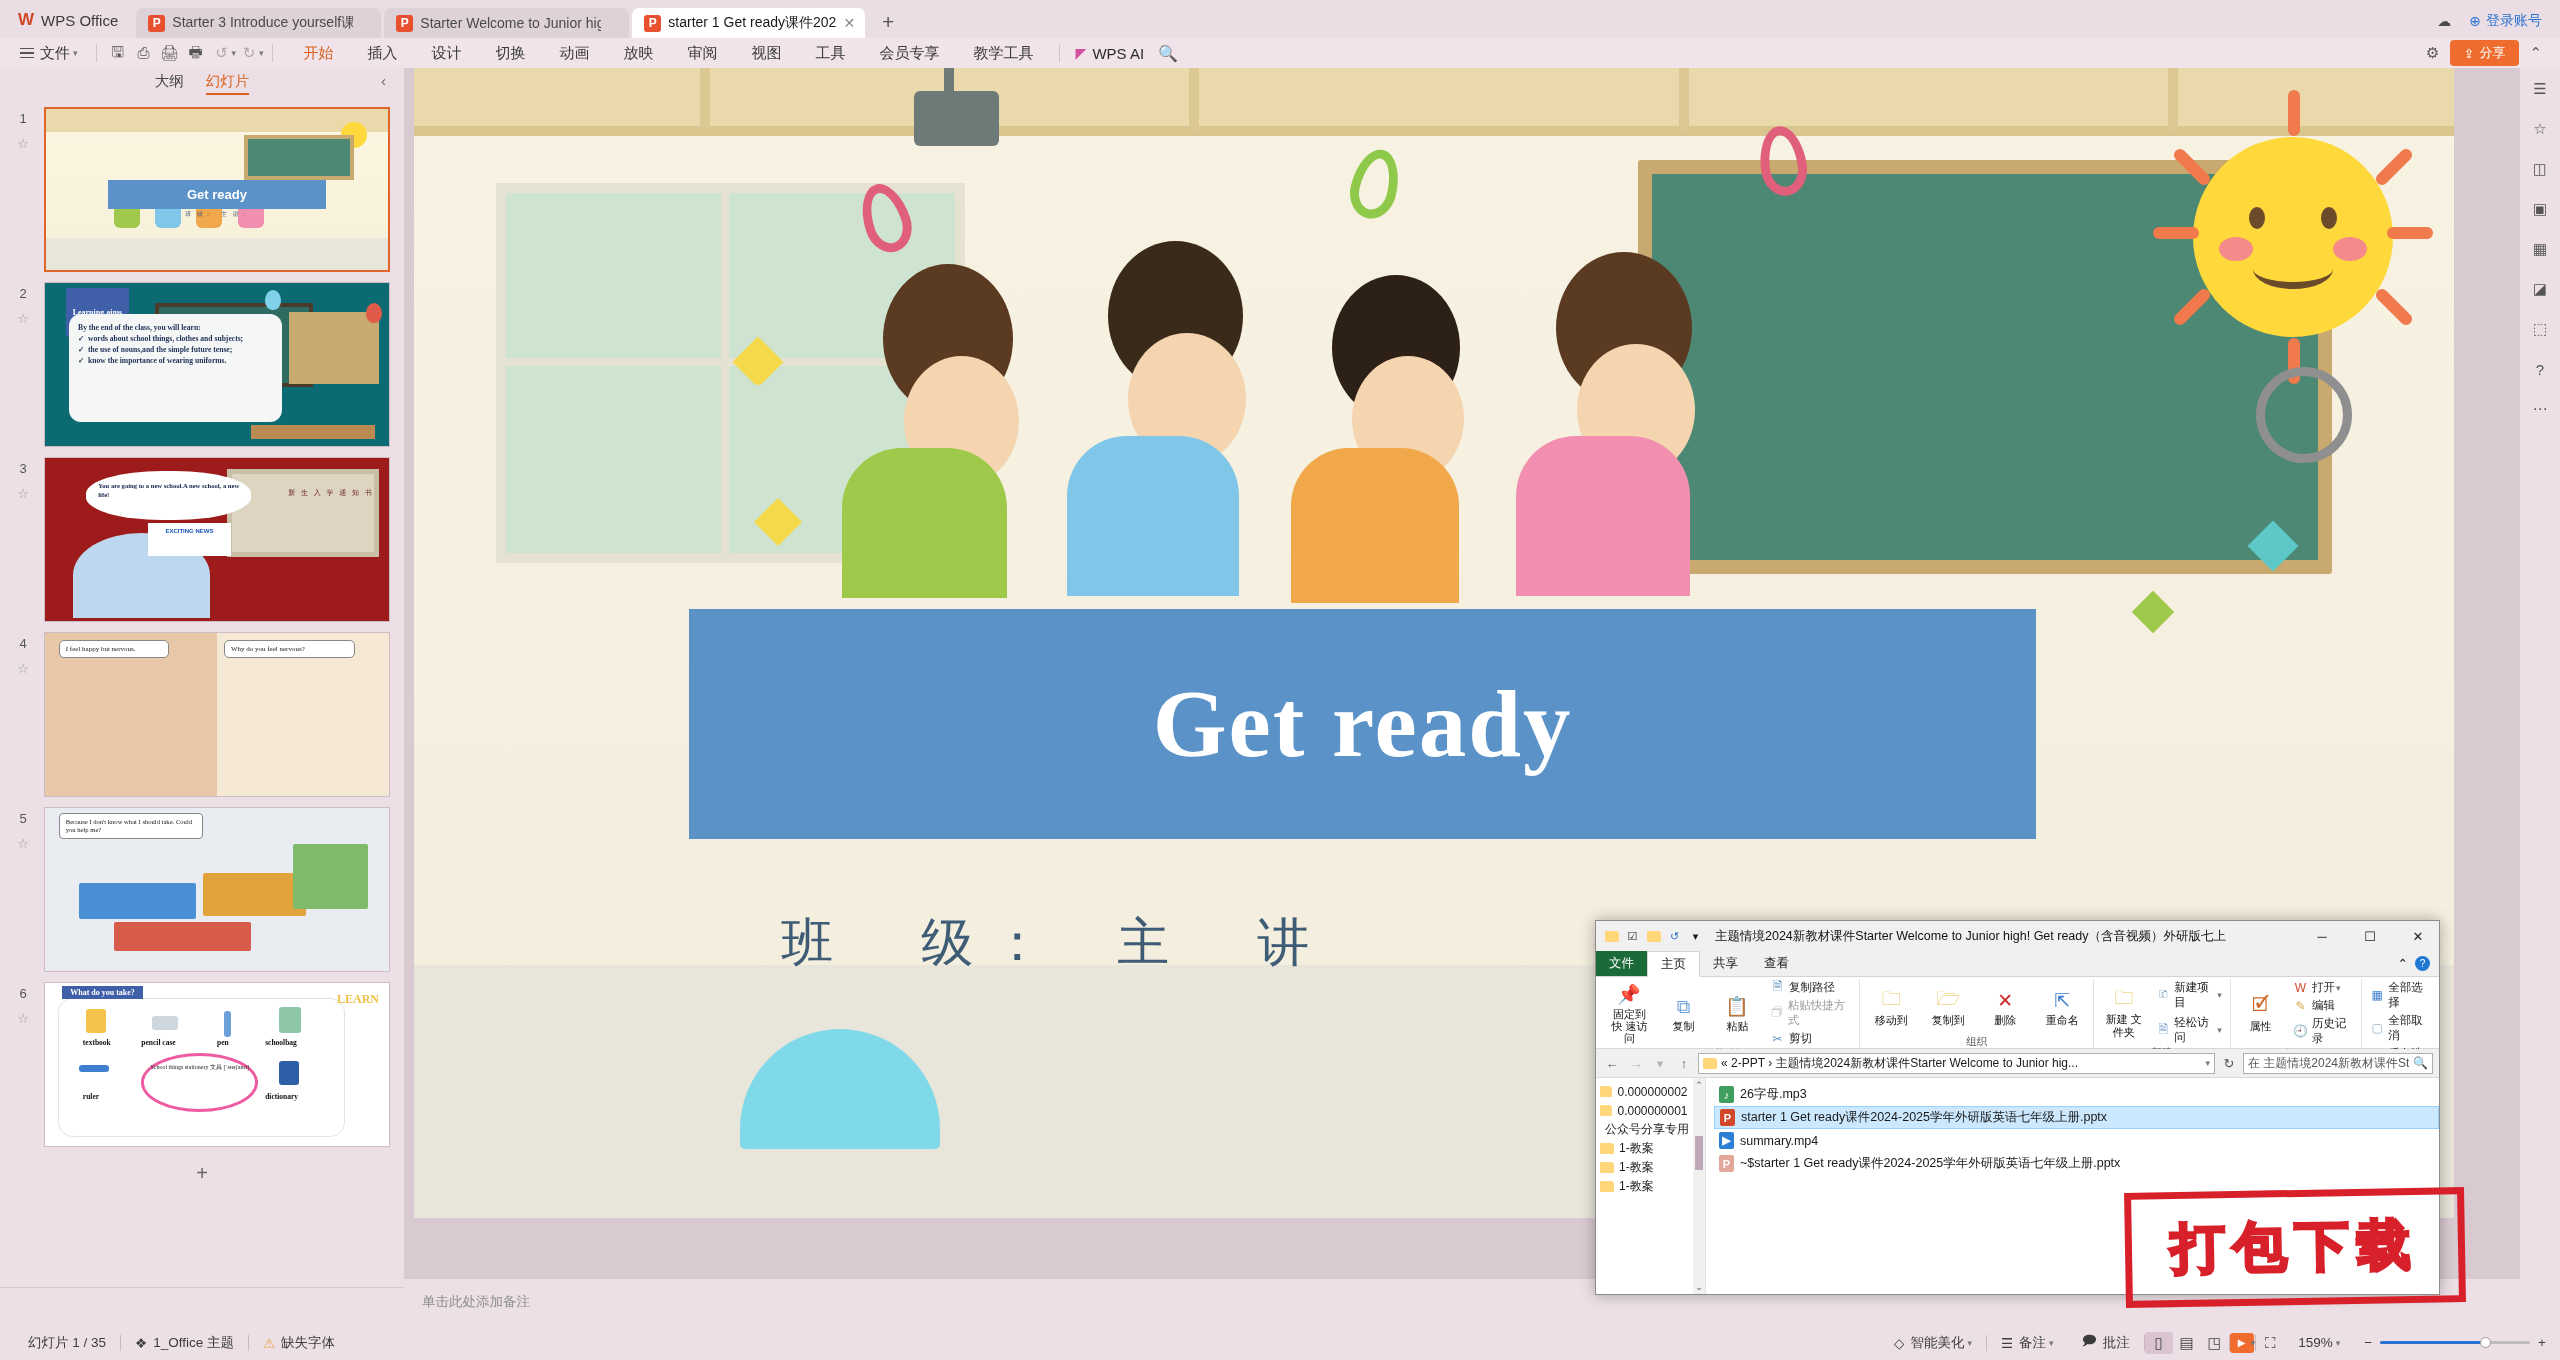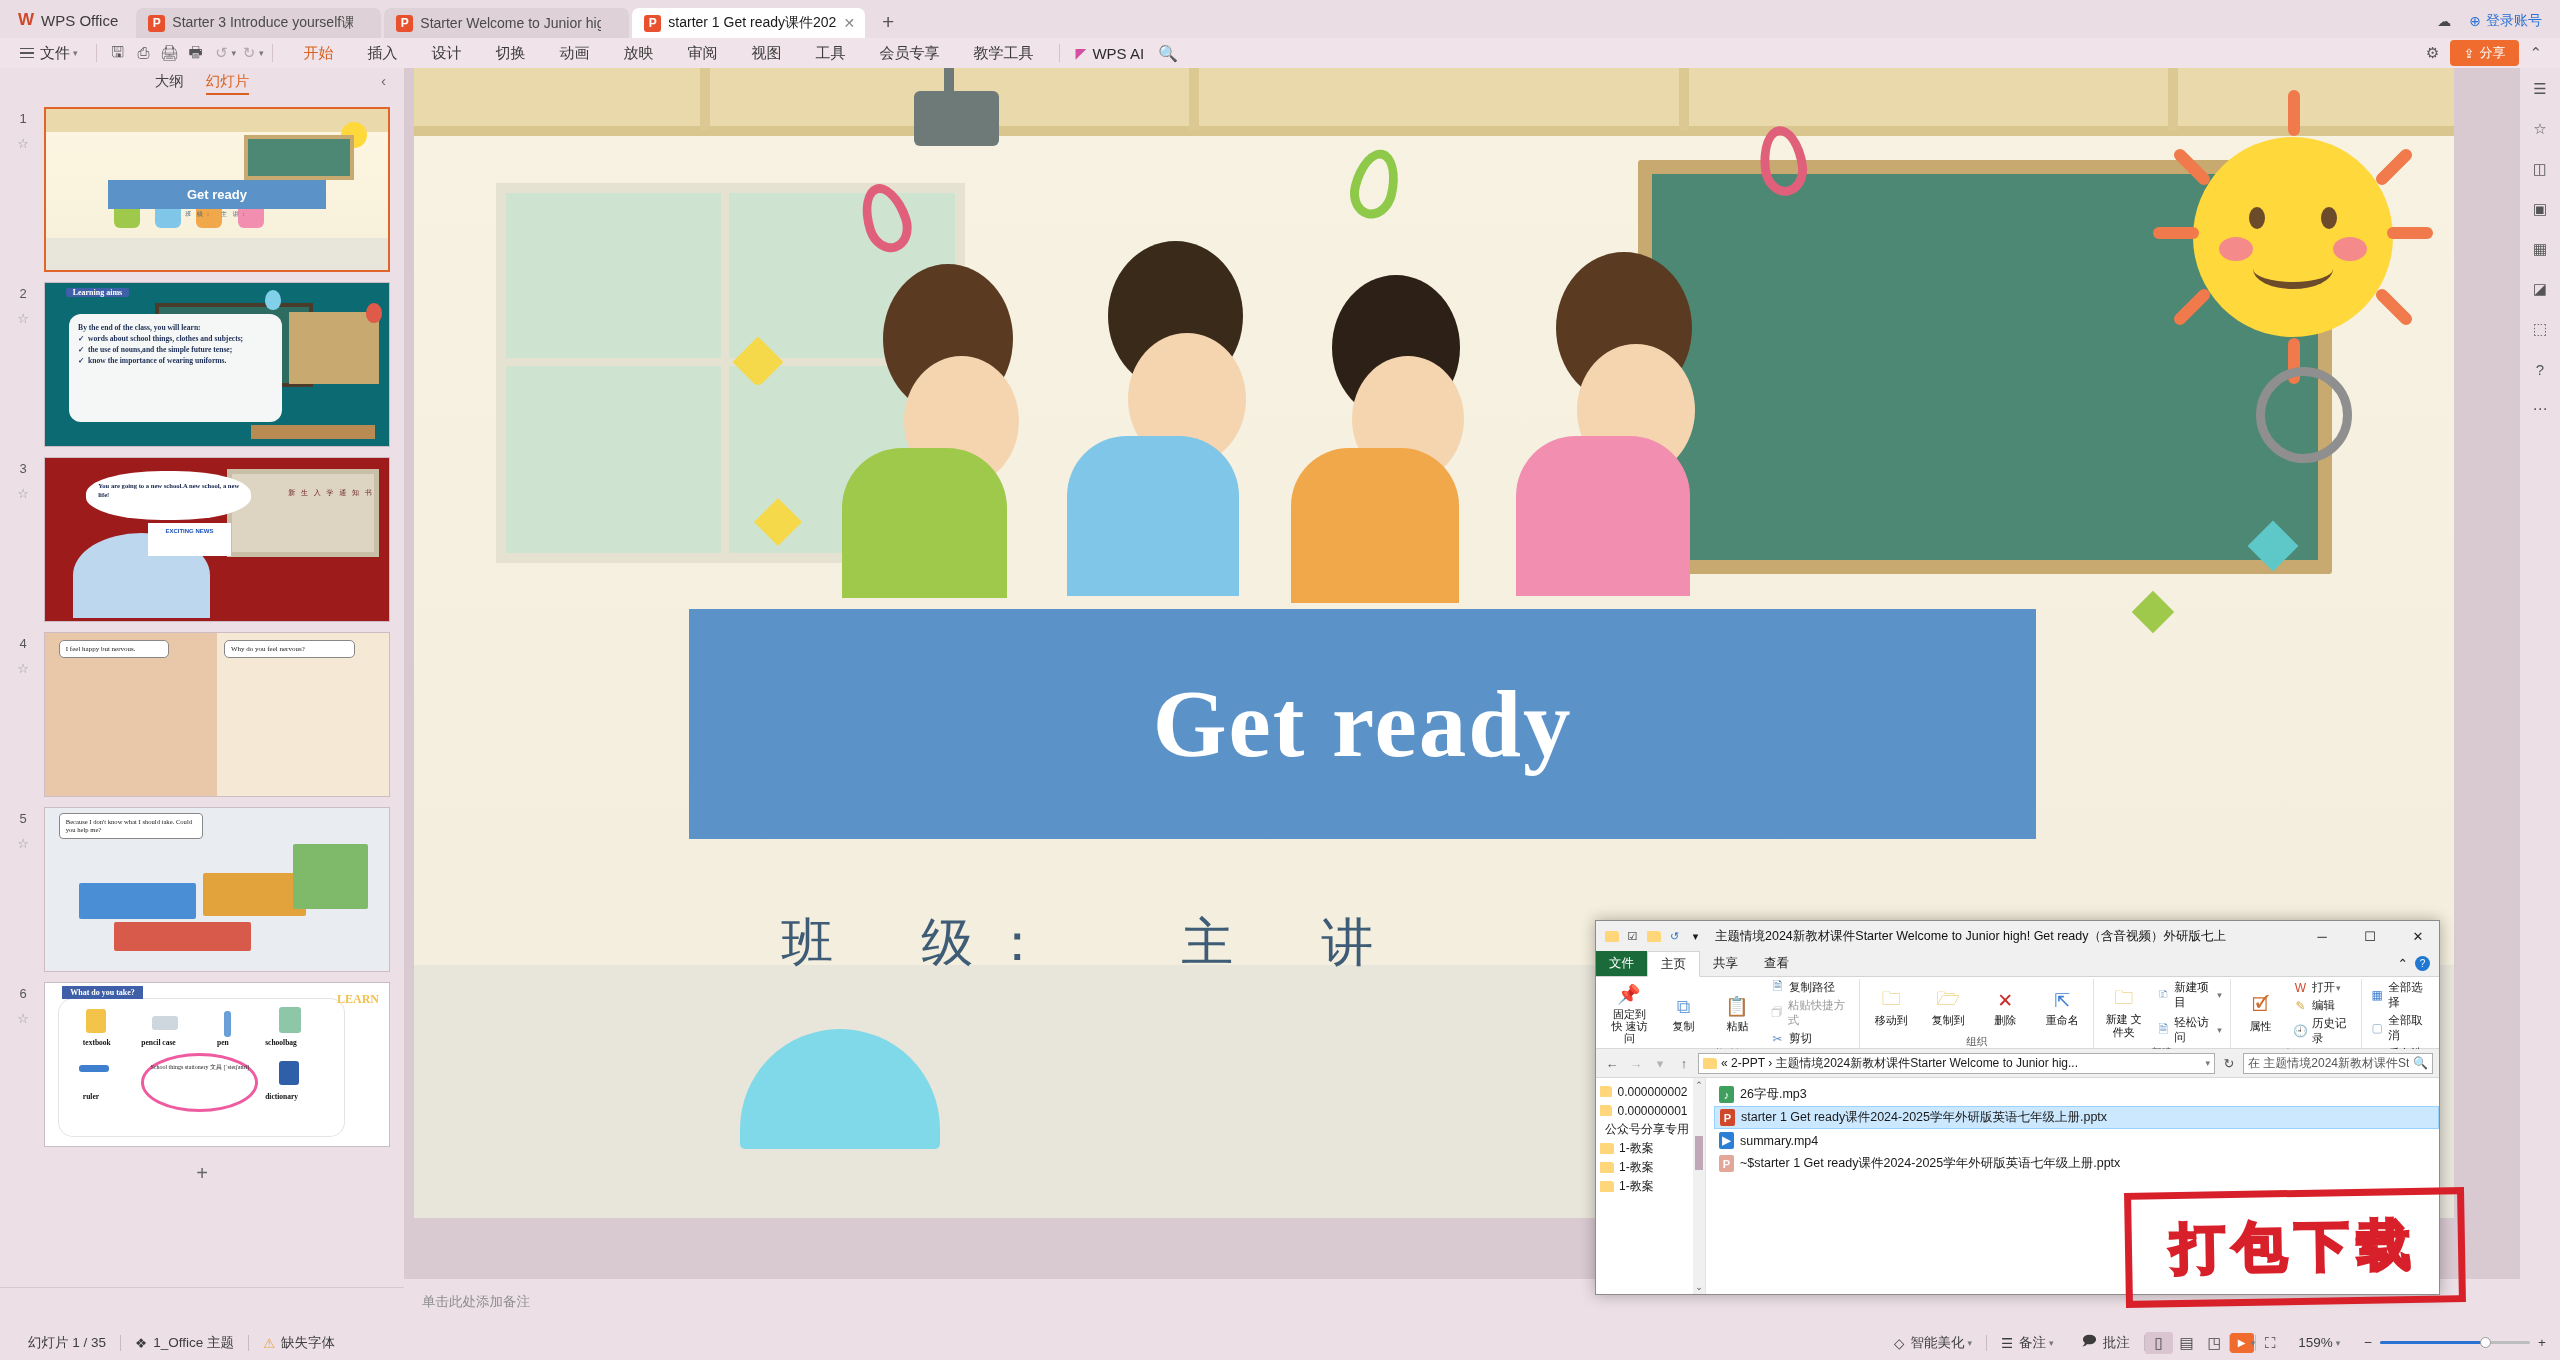--- a/index.html
+++ b/index.html
@@ -121,38 +121,38 @@
   .sun .ray { position:absolute; width:46px;height:12px;background:#f07a4b;border-radius:6px;}
   .sun .eye { position:absolute; width:16px;height:22px;background:#6b4b2a;border-radius:50%;top:70px;}
   .sun .cheek{ position:absolute; width:34px;height:24px;background:#f58a8a;border-radius:50%;top:100px;}
   .sun .mouth{ position:absolute; left:60px;top:112px;width:80px;height:40px;border-bottom:7px solid #6b4b2a;border-radius:0 0 50% 50%;}
   .leafy { position:absolute; }
   .titlebox {
     position:absolute; left:13.5%; top:47%; width:66%; height:20%;
     background:#5b93c9; display:flex; align-items:center; justify-content:center;
   }
   .titlebox .t { color:#fff; font-weight:bold; font-size:95px; font-family:"Liberation Serif", serif; letter-spacing:2px;}
-  .cnline { position:absolute; top:73%; left:18%; right:8%; display:flex; gap:120px; font-size:52px; color:#3f5c77; font-family:"Liberation Serif", serif; letter-spacing:18px;}
+  .cnline { position:absolute; top:73%; left:18%; right:8%; display:flex; gap:56px; font-size:52px; color:#3f5c77; font-family:"Liberation Serif", serif; letter-spacing:18px;}
   .kid { position:absolute; border-radius:50%; }
   .parachute { position:absolute; left:16%; bottom:6%; width:200px; height:120px; background:#7fd9e8; border-radius:120px 120px 6px 6px; }
 
   
   .mini { position:absolute; inset:0; font-size:7px; overflow:hidden; }
   .m1 { background:linear-gradient(#fdf6e2,#f6efd8); }
   .m1 .bar { position:absolute; left:18%; top:44%; width:64%; height:18%; background:#5b93c9; display:flex;align-items:center;justify-content:center;color:#fff;font-weight:bold;font-size:13px;}
   .m1 .cl { position:absolute; left:0; right:0; top:0; height:14%; background:#e9d9ab;}
   .m1 .fl { position:absolute; left:0;right:0;bottom:0;height:20%;background:#e8e5da;}
   .m1 .sn { position:absolute; right:6%; top:8%; width:26px;height:26px;border-radius:50%;background:#ffd83b;}
   .m1 .bd { position:absolute; left:58%;top:16%;width:32%;height:28%;background:#4c8873;border:4px solid #c8a96f;}
   .m1 .kid { position:absolute; bottom:26%; width:26px;height:30px;border-radius:12px 12px 6px 6px; }
   .m1 .sub { position:absolute; left:18%; top:63%; width:64%; text-align:center; font-size:6px; color:#3f5c77; letter-spacing:2px;}
 
   .m2 { background:#0c6a72; }
   .m2 .chalk { position:absolute; left:32%; top:12%; width:46%; height:52%; background:#2e6b60; border:4px solid #4b3b2a;}
-  .m2 .tag { position:absolute; left:6%; top:3%; padding:0 7px; background:#3f5fa8; color:#fff; font-size:8px; font-weight:bold; font-family:"Liberation Serif",serif; border-radius:2px;}
+  .m2 .tag { position:absolute; left:6%; top:3%; padding:20px 7px; background:#3f5fa8; color:#fff; font-size:8px; font-weight:bold; font-family:"Liberation Serif",serif; border-radius:2px;}
   .m2 .card { position:absolute; left:7%; top:19%; width:62%; height:66%; background:#f4f7f6; border-radius:12px; padding:8px 9px; }
   .m2 .card p { font-size:7.6px; color:#1d2d55; font-weight:bold; font-family:"Liberation Serif",serif; line-height:1.45;}
   .m2 .card .b { padding-left:10px; position:relative; }
   .m2 .card .b:before{content:"✓"; position:absolute; left:0; color:#1d2d55;}
   .m2 .balloon{position:absolute;border-radius:50% 50% 45% 45%;}
   .m2 .shelf{position:absolute;right:3%;top:18%;width:26%;height:44%;background:#c8a96f;}
   .m2 .desk{position:absolute;bottom:4%;height:9%;background:#b98a52;}
 
   .m3 { background:#9e1b1b; }
   .m3 .cloud{position:absolute;left:12%;top:8%;width:48%;height:30%;background:#fff;border-radius:46%;}

